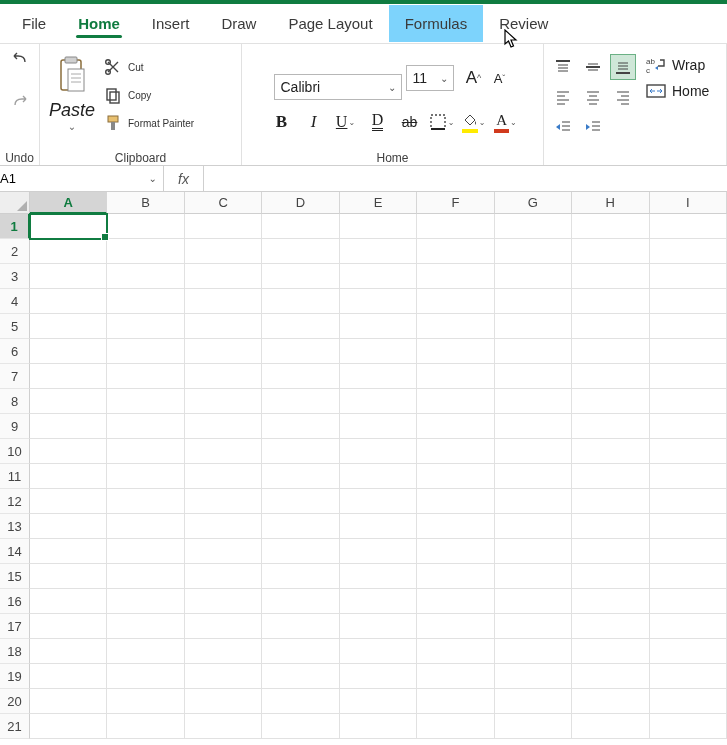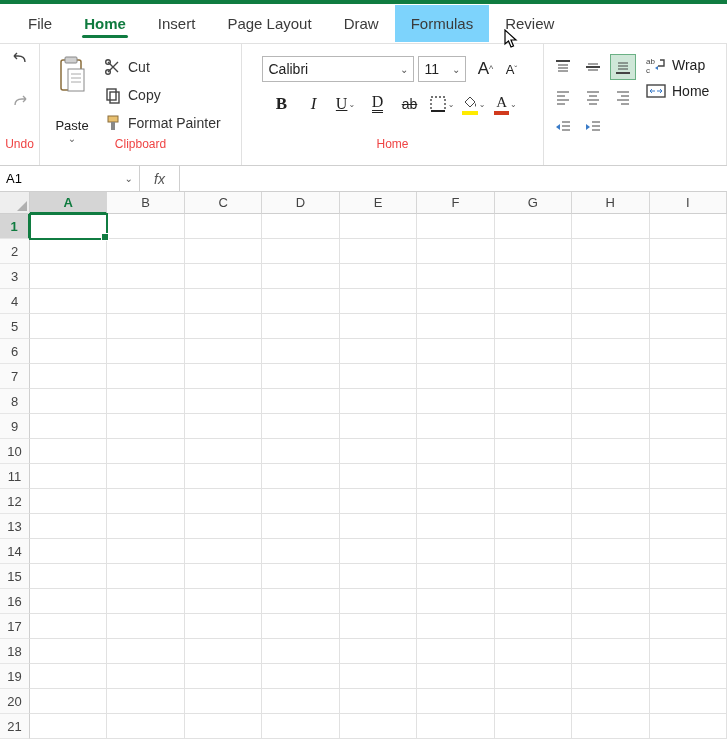--- a/index.html
+++ b/index.html
@@ -2,53 +2,53 @@
 <html><head>
 <meta charset="utf-8">
 <style>
 * { box-sizing: border-box; margin: 0; padding: 0; font-family: "Segoe UI", Arial, sans-serif; }
 body { width: 727px; height: 745px; overflow: hidden; background: #fff; font-size: 14px; color: #222; position: relative; }
 
 
 .topbar { height: 4px; background: #107c41; }
 
 
-.tabs { display: flex; align-items: center; height: 40px; padding: 0 12px; gap: 0; border-bottom: 1px solid #e1e1e1; }
+.tabs { display: flex; align-items: center; height: 40px; padding: 0 6px; gap: 0; border-bottom: 1px solid #e1e1e1; }
 .tab { padding: 10px 16px; cursor: pointer; font-size: 15px; color: #3b3b3b; position: relative; }
 .tab.active { font-weight: 600; color: #0f7b3f; }
 .tab.active::after { content: ""; position: absolute; left: 14px; right: 14px; bottom: 4px; height: 3px; background: #107c41; border-radius: 2px; }
 .tab.hover { background: #7dd3fc; }
 
 
 .ribbon { display: flex; height: 122px; border-bottom: 1px solid #cfcfcf; }
 .group { display: flex; flex-direction: column; position: relative; border-right: 1px solid #e1e1e1; padding: 4px 6px 18px 6px; }
-.group-label { position: absolute; bottom: 14px; left: 0; right: 0; text-align: center; font-size: 12px; color: #ef4444; }
+.group-label { position: absolute; bottom: 0; left: 0; right: 0; text-align: center; font-size: 12px; color: #404040; }
 .group-body { flex: 1; display: flex; align-items: center; }
 
 
 .undo-group { width: 40px; align-items: center; justify-content: center; }
 .undo-group .group-body { flex-direction: column; gap: 18px; }
 
 
 .clipboard-group { width: 202px; }
 .clipboard-body { display: flex; gap: 6px; align-items: flex-start; padding-top: 6px; }
 .paste-btn { display: flex; flex-direction: column; align-items: center; width: 52px; cursor: pointer; }
 .paste-icon { width: 36px; height: 44px; display: flex; align-items: center; justify-content: center; }
-.paste-label { font-size: 13px; margin-top: 20px; }
+.paste-label { font-size: 18px; margin-top: 2px; font-style: italic; }
 .paste-chevron { font-size: 10px; color: #666; }
 .clip-col { display: flex; flex-direction: column; gap: 10px; padding-top: 4px; }
-.clip-row { display: flex; align-items: center; gap: 6px; cursor: pointer; font-size: 14px; color: #333; }
+.clip-row { display: flex; align-items: center; gap: 6px; cursor: pointer; font-size: 10px; color: #333; }
 .clip-row svg { flex-shrink: 0; }
 
 
 .font-group { width: 302px; }
 .font-body { display: flex; flex-direction: column; gap: 8px; padding-top: 8px; width: 100%; }
 .font-row1 { display: flex; gap: 4px; align-items: center; }
 .font-select { height: 26px; border: 1px solid #b7b7b7; background: #fff; display: flex; align-items: center; padding: 0 6px; font-size: 14px; position: relative; }
-.font-select.name { width: 152px; }
+.font-select.name { width: 128px; margin-top: 18px; }
 .font-select.size { width: 48px; }
 .select-chev { position: absolute; right: 4px; font-size: 10px; color: #555; }
 .grow-shrink { display: flex; gap: 2px; margin-left: 4px; }
 .gs { width: 24px; height: 24px; display: flex; align-items: center; justify-content: center; cursor: pointer; font-family: "Times New Roman", serif; }
 .font-row2 { display: flex; gap: 4px; align-items: center; padding-left: 2px; }
 .ftool { width: 28px; height: 28px; display: flex; align-items: center; justify-content: center; cursor: pointer; position: relative; }
 .ftool-dd { font-size: 8px; color: #555; margin-left: 1px; }
 .bold { font-weight: 700; font-size: 17px; font-family: "Times New Roman", serif; }
 .italic { font-style: italic; font-size: 17px; font-family: "Times New Roman", serif; }
 .underline { text-decoration: underline; font-size: 16px; font-family: "Times New Roman", serif; display: flex; align-items: center; }
@@ -61,21 +61,21 @@
 .align-group { flex: 1; min-width: 0; }
 .align-body { display: flex; gap: 10px; align-items: flex-start; padding-top: 6px; }
 .align-grid { display: grid; grid-template-columns: repeat(3, 26px); grid-auto-rows: 26px; gap: 4px; }
 .abtn { display: flex; align-items: center; justify-content: center; cursor: pointer; }
 .abtn.active { background: #cfe7d8; border: 1px solid #6bb185; }
 .wrap-col { display: flex; flex-direction: column; gap: 8px; padding-top: 2px; }
 .wrap-btn { display: flex; align-items: center; gap: 6px; cursor: pointer; font-size: 14px; }
 
 
 .fxbar { display: flex; height: 26px; border-bottom: 1px solid #cfcfcf; }
-.namebox { width: 140px; display: flex; align-items: center; border-right: 1px solid #cfcfcf; padding: 0 6px; position: relative; }
+.namebox { width: 164px; display: flex; align-items: center; border-right: 1px solid #cfcfcf; padding: 0 0; position: relative; }
 .namebox input { border: none; outline: none; width: 100%; font-size: 13px; }
 .namebox .select-chev { right: 6px; }
 .fxcell { width: 40px; display: flex; align-items: center; justify-content: center; border-right: 1px solid #cfcfcf; font-style: italic; font-size: 14px; color: #555; }
 .formula-input { flex: 1; border: none; outline: none; padding: 0 6px; font-size: 13px; }
 
 
 .sheet { position: relative; }
 .corner { position: absolute; left: 0; top: 0; width: 30px; height: 22px; background: #eee; border-right: 1px solid #cfcfcf; border-bottom: 1px solid #cfcfcf; }
 .corner::after { content: ""; position: absolute; right: 2px; bottom: 2px; width: 0; height: 0; border-right: 10px solid #b0b0b0; border-top: 10px solid transparent; }
 .colheads { position: absolute; left: 30px; top: 0; right: 0; height: 22px; display: flex; }
@@ -98,22 +98,22 @@
 </style>
 </head>
 <body>
 
 <div class="topbar"></div>
 
 <div class="tabs">
   <div class="tab">File</div>
   <div class="tab active">Home</div>
   <div class="tab">Insert</div>
+  <div class="tab">Draw</div>
   <div class="tab">Page Layout</div>
-  <div class="tab">Draw</div>
   <div class="tab hover">Formulas</div>
   <div class="tab">Review</div>
 </div>
 
 <div class="ribbon">
 
   <div class="group undo-group">
     <div class="group-body">
       <div>
         <svg width="22" height="22">

